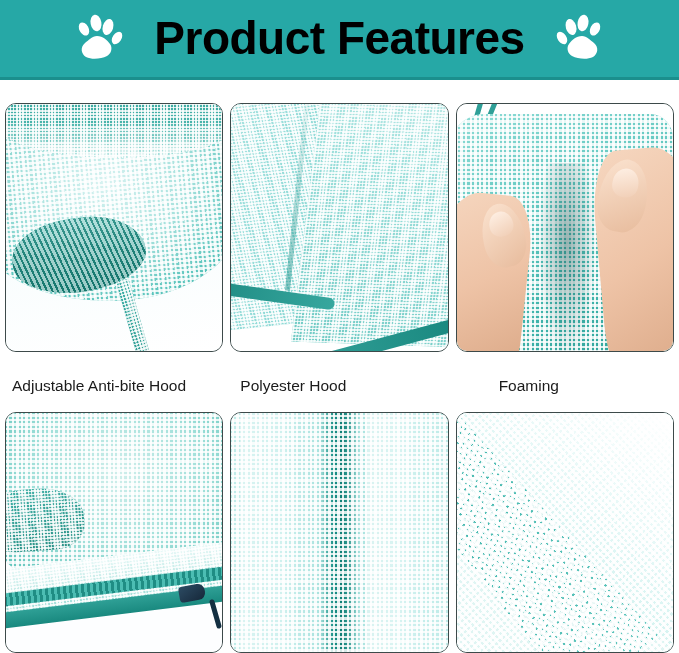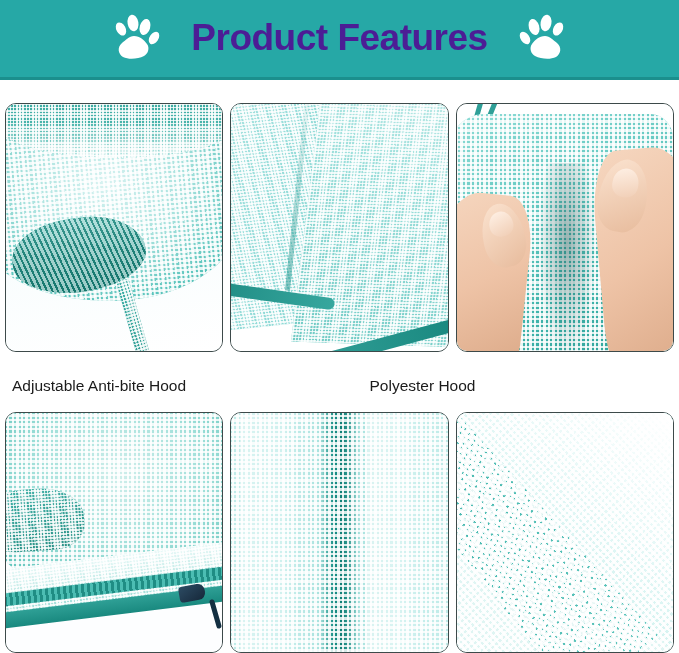--- a/index.html
+++ b/index.html
@@ -25,22 +25,22 @@
     height: 80px;
     background: #26a8a6;
     border-bottom: 3px solid #1b8f8d;
     box-sizing: border-box;
     display: flex;
     align-items: center;
     justify-content: center;
     gap: 26px;
   }
   .banner-title {
-    color: #4c1d95;
-    font-size: 37px;
+    color: #000000;
+    font-size: 46px;
     font-weight: bold;
     letter-spacing: -0.5px;
     line-height: 1;
     white-space: nowrap;
     margin-top: -2px;
   }
   .paw {
     width: 54px;
     height: 52px;
     flex: none;
@@ -431,20 +431,21 @@
             </div>
         </div>
       </div>
     </div>
 
   </div>
 
   <div class="captions">
     <div class="caption c1">Adjustable Anti-bite Hood</div>
     <div class="caption c2">Polyester Hood</div>
+    <div class="caption c3">Foaming</div>
   </div>
 
   <div class="row row-bottom">
 
     <div class="tile">
       <div class="mesh">
         <div class="t4-bg"></div>
         <div class="t4-body">
             <div class="net-coarse"></div>
           </div>

